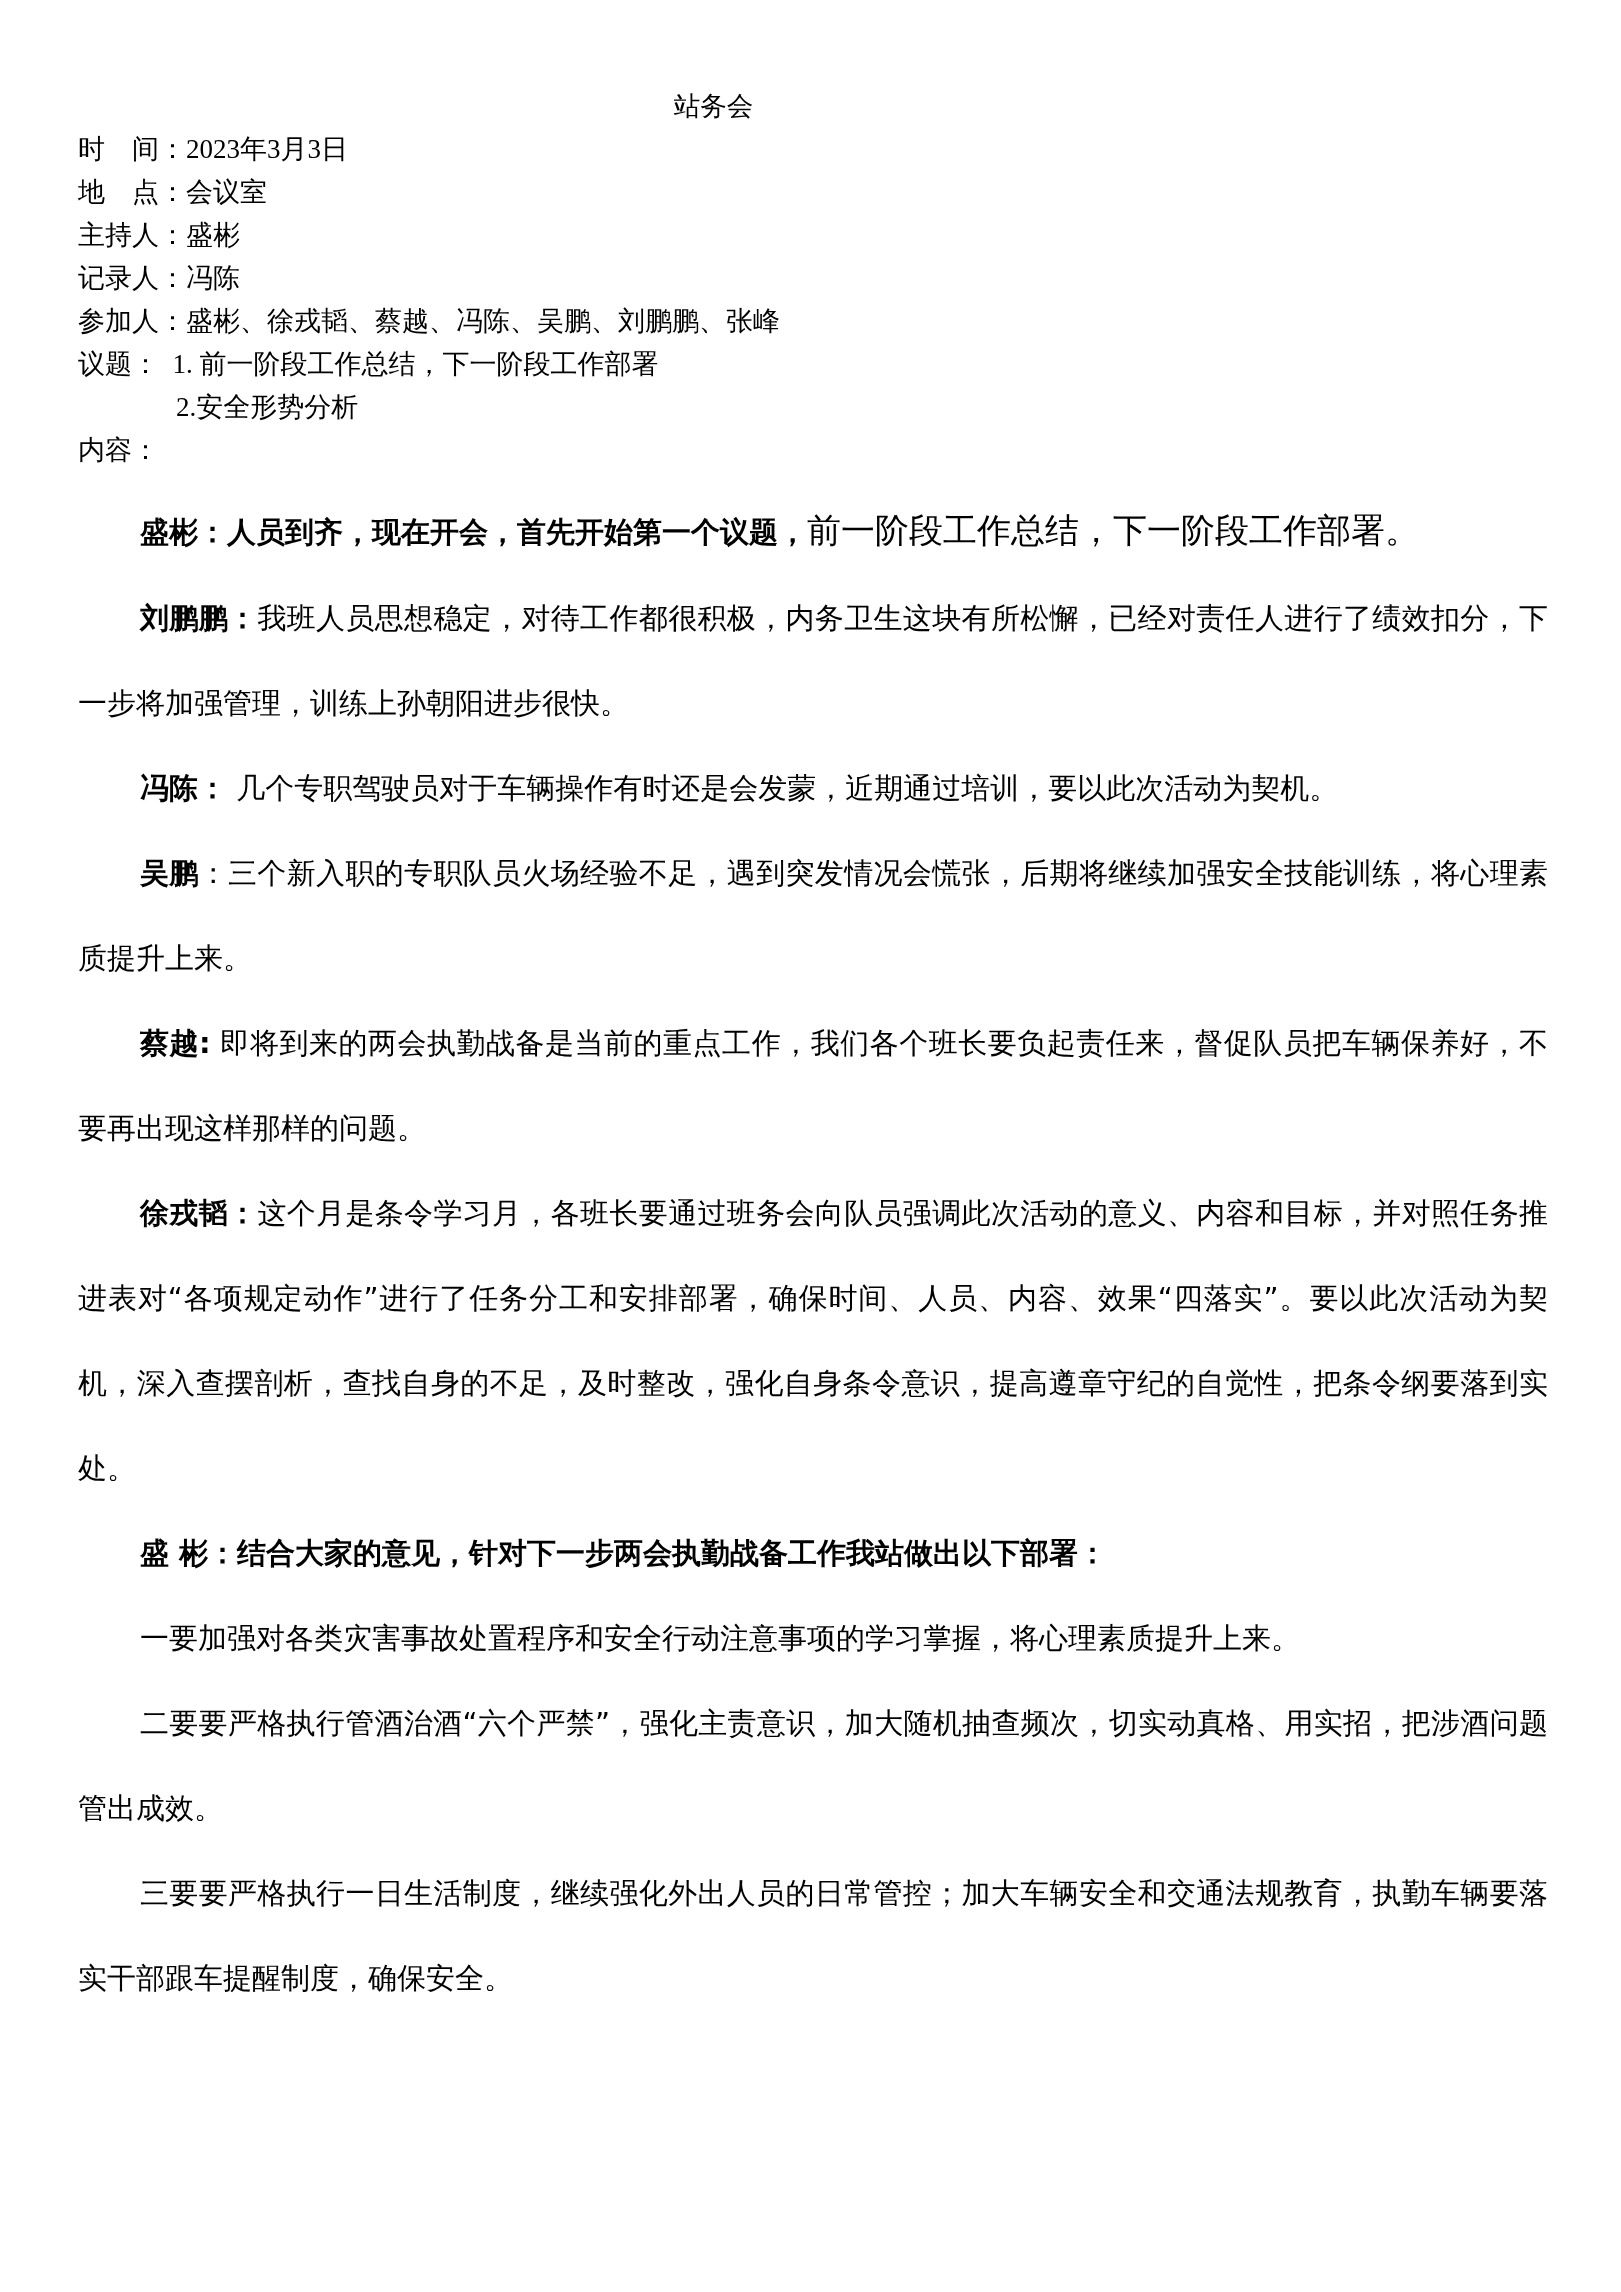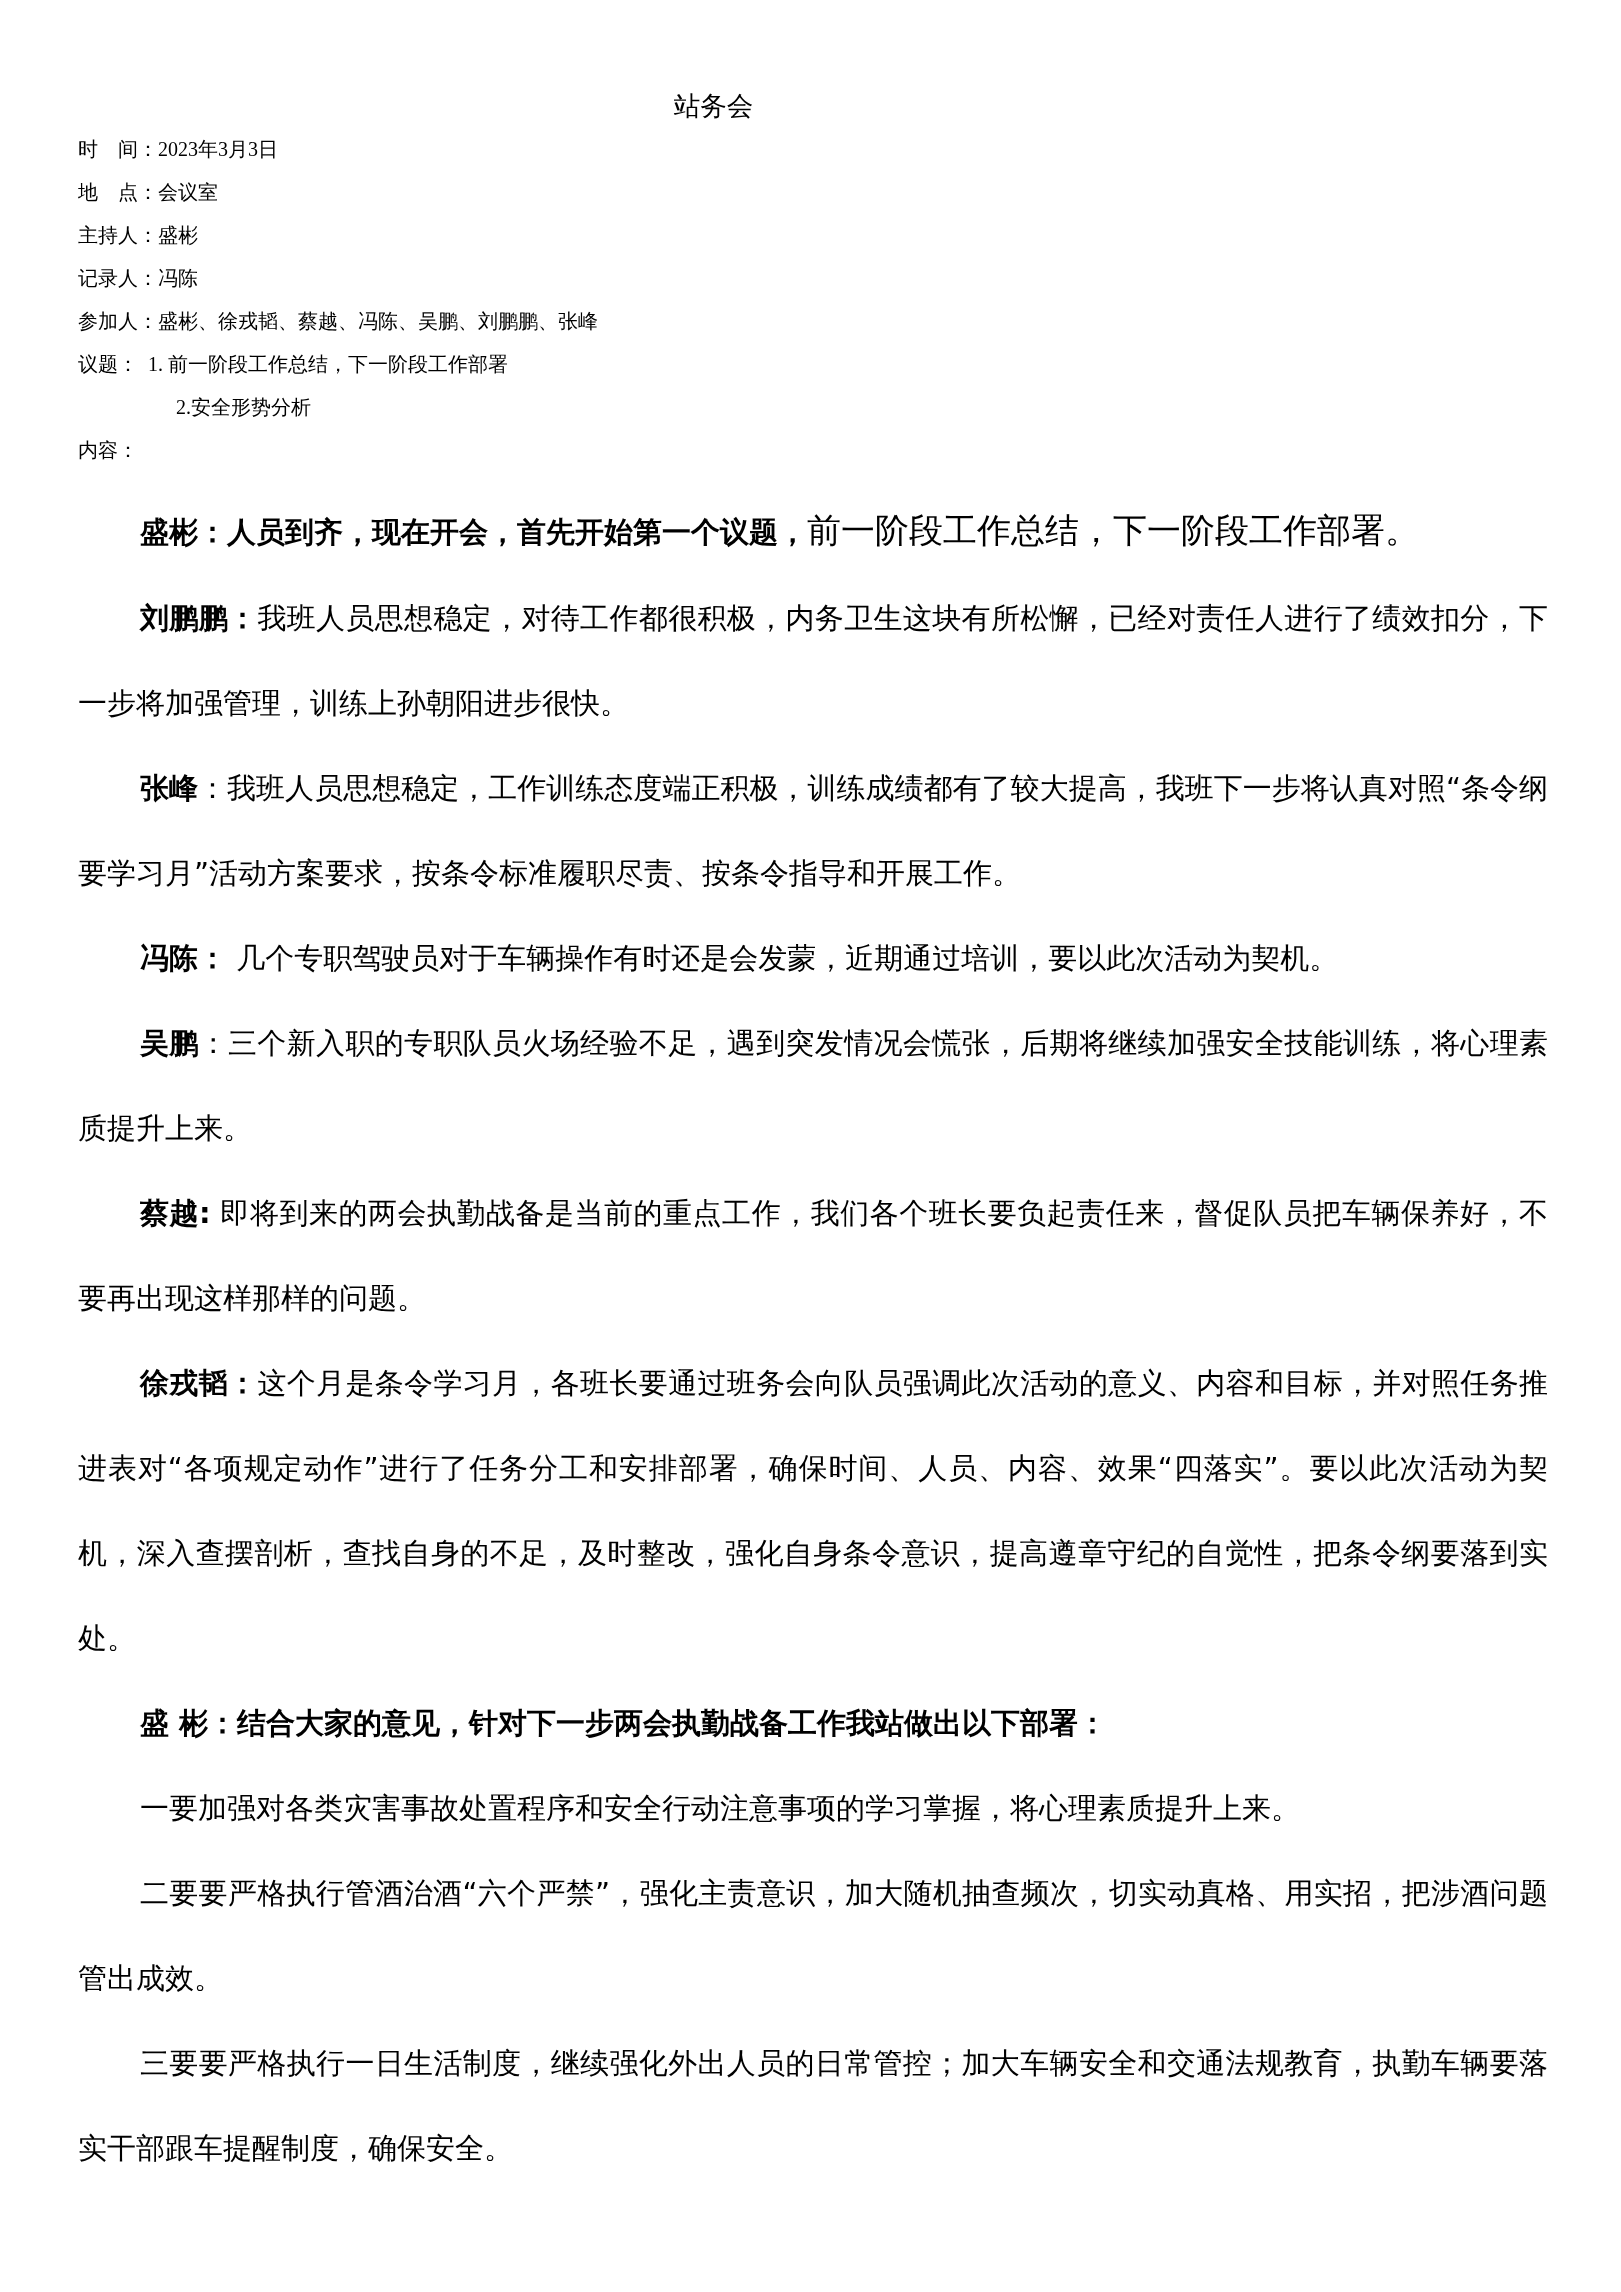--- a/index.html
+++ b/index.html
@@ -2,21 +2,21 @@
 <html><head>
   <meta charset="utf-8">
   <style>
     html, body { margin: 0; padding: 0; background: #ffffff; }
     body { width: 1621px; height: 2293px; position: relative; overflow: hidden; color: #000; }
     .page { position: absolute; left: 0; top: 0; width: 1621px; height: 2293px; }
     .title {
       position: absolute; left: 0; width: 1427px; top: 90px; text-align: center;
       font-family: "Liberation Serif", "DejaVu Serif", serif; font-size: 26.5px; line-height: 33px;
     }
-    .meta { position: absolute; left: 78px; top: 133px; font-family: "Liberation Serif", "DejaVu Serif", serif; font-size: 20px; }
+    .meta { position: absolute; left: 78px; top: 133px; font-family: "Liberation Serif", "DejaVu Serif", serif; font-size: 27px; }
     .meta-row { height: 43px; line-height: 33px; white-space: nowrap; }
     .meta-row .lbl { display: inline-block; }
     .meta-row.topic2 { padding-left: 98px; }
     .body {
       position: absolute; left: 78px; top: 490px; width: 1470px;
       font-family: "DejaVu Sans", "Liberation Sans", sans-serif; font-size: 29px;
       line-height: 85px; text-align: justify;
     }
     .para { text-indent: 62px; margin: 0; }
     .para .speaker { font-weight: bold; }
@@ -58,23 +58,20 @@
   </div>
 
   <div class="body">
     <p class="para">
       <span class="speaker">盛彬：</span><span class="sep-bold">人员到齐，现在开会，首先开始第一个议题，</span><span class="serif-tail">前一阶段工作总结，下一阶段工作部署。</span>
     </p>
     <p class="para">
       <span class="speaker">刘鹏鹏：</span><span>我班人员思想稳定，对待工作都很积极，内务卫生这块有所松懈，已经对责任人进行了绩效扣分，下一步将加强管理，训练上孙朝阳进步很快。</span>
     </p>
     <p class="para">
-      <span class="speaker">张峰</span><span>：</span><span>我班人员思想稳定，工作训练态度端正积极，训练成绩都有了较大提高，我班下一步将认真对照“条令纲要学习月”活动方案要求，按条令标准履职尽责、按条令指导和开展工作。</span>
-    </p>
-    <p class="para">
       <span class="speaker">冯陈：</span><span> 几个专职驾驶员对于车辆操作有时还是会发蒙，近期通过培训，要以此次活动为契机。</span>
     </p>
     <p class="para">
       <span class="speaker">吴鹏</span><span>：</span><span>三个新入职的专职队员火场经验不足，遇到突发情况会慌张，后期将继续加强安全技能训练，将心理素质提升上来。</span>
     </p>
     <p class="para">
       <span class="speaker">蔡越:</span><span> 即将到来的两会执勤战备是当前的重点工作，我们各个班长要负起责任来，督促队员把车辆保养好，不要再出现这样那样的问题。</span>
     </p>
     <p class="para">
       <span class="speaker">徐戎韬：</span><span>这个月是条令学习月，各班长要通过班务会向队员强调此次活动的意义、内容和目标，并对照任务推进表对“各项规定动作”进行了任务分工和安排部署，确保时间、人员、内容、效果“四落实”。要以此次活动为契机，深入查摆剖析，查找自身的不足，及时整改，强化自身条令意识，提高遵章守纪的自觉性，把条令纲要落到实处。</span>

